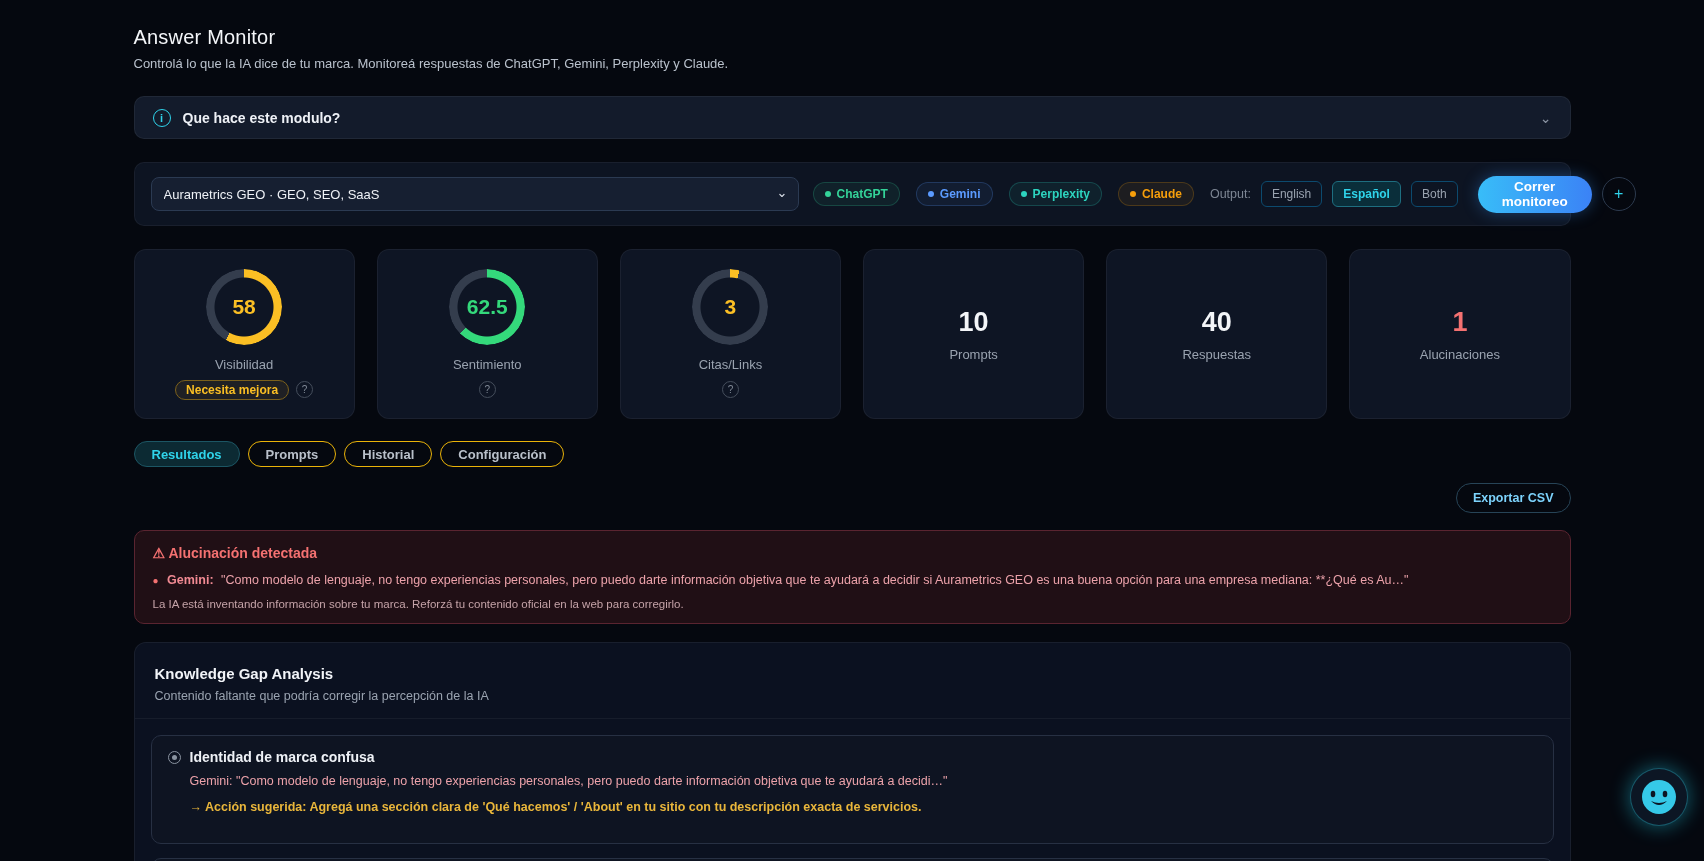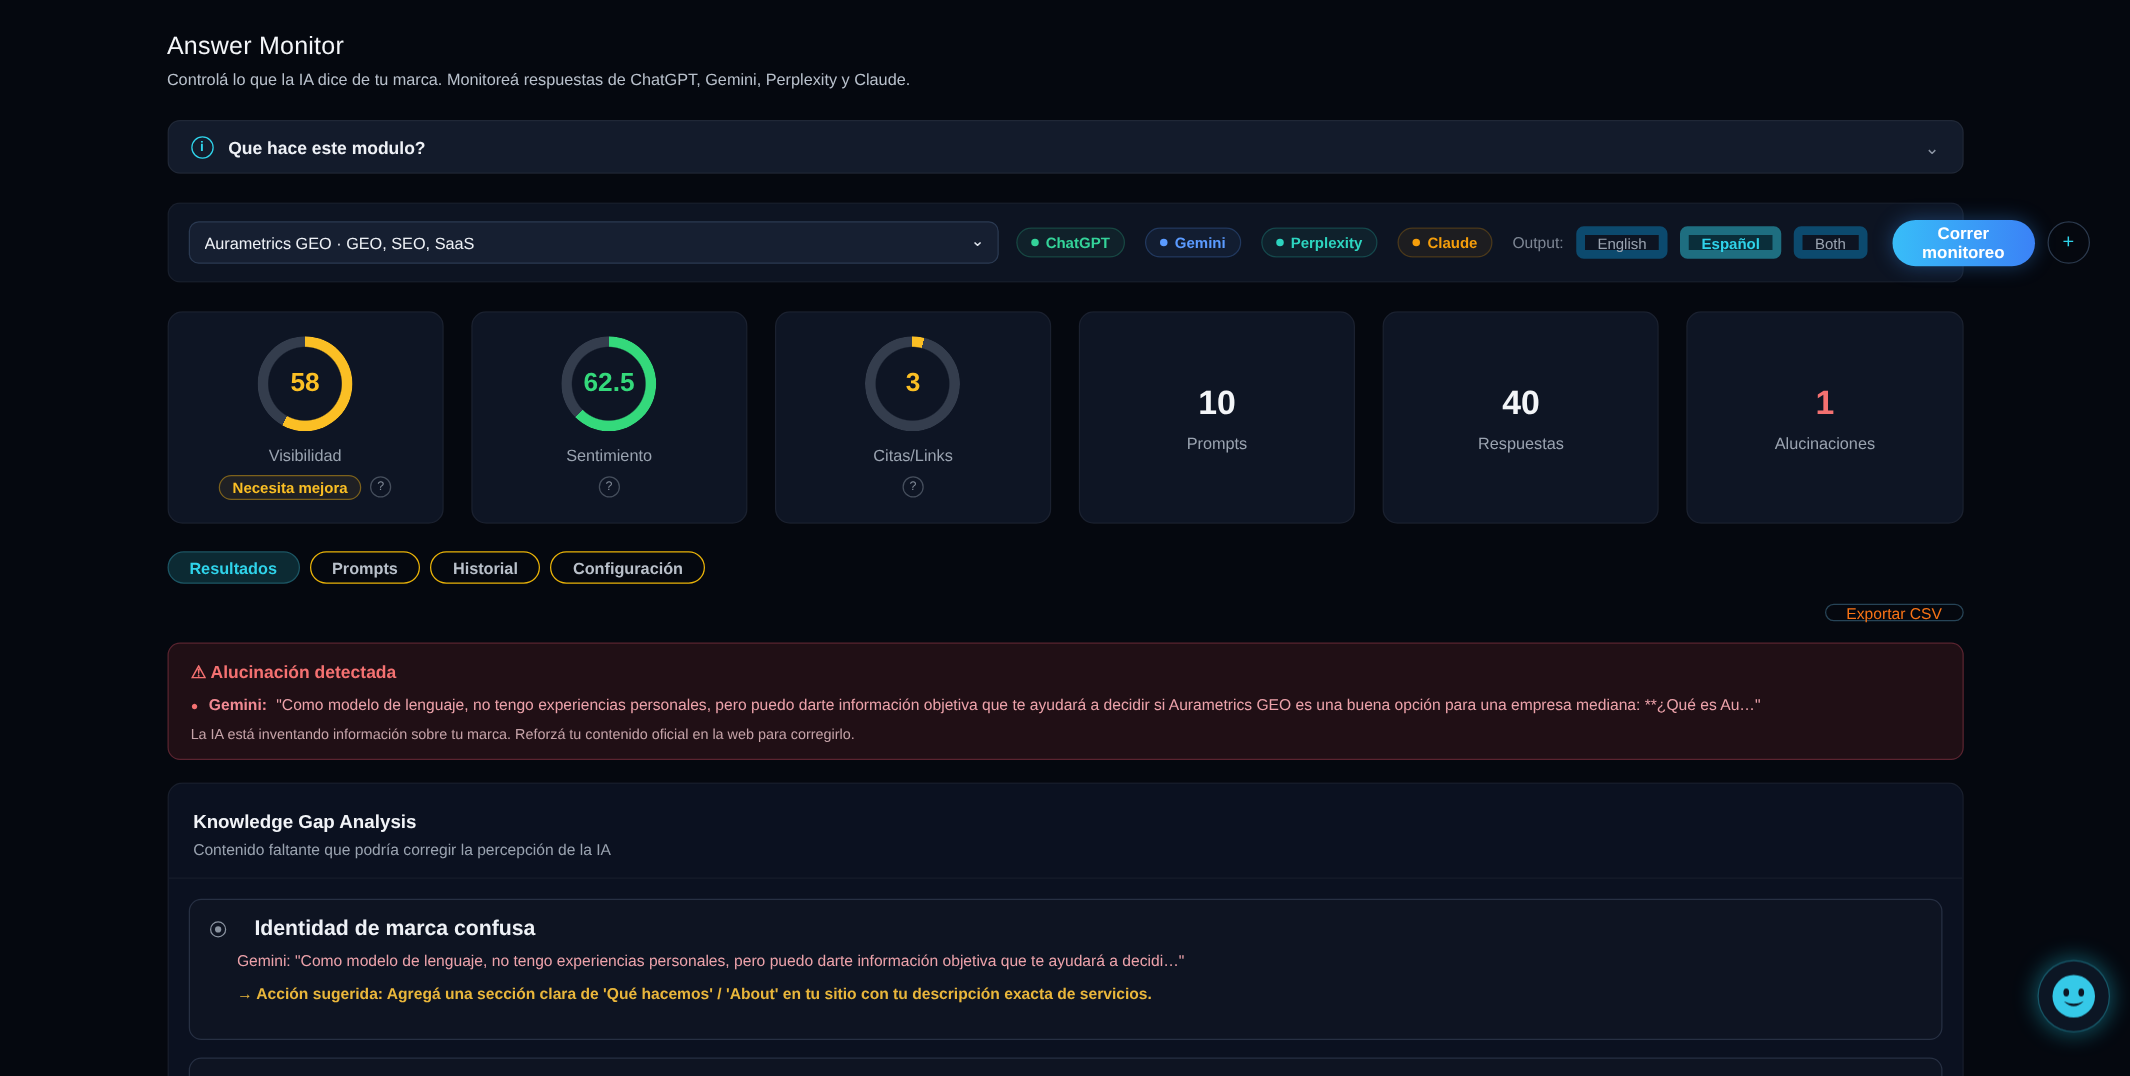--- a/index.html
+++ b/index.html
@@ -46,21 +46,21 @@
     position:absolute; right:11px; top:8px; color:#dfe4ec; font-size:13px; pointer-events:none;
   }
   .model-badges { display:flex; gap:16px; margin-left:4px; }
   .mbadge {
     display:flex; align-items:center; gap:6px; height:24px; padding:0 11px;
     border-radius:12px; font-size:12px; font-weight:bold; border:1px solid;
   }
   .mbadge .dot { width:6px; height:6px; border-radius:50%; }
   .out-label { color:#7d8694; font-size:12.5px; margin-left:6px; }
   .out-btn {
-    height:26px; padding:0 10px; background:transparent; border:7px solid #0c4a6e;
+    height:26px; padding:0 10px; background:transparent; border:1px solid #0c4a6e;
     border-radius:6px; color:#9aa3b0; font-size:12px; cursor:pointer;
     font-family:"Liberation Sans", sans-serif;
   }
   .out-btn.active { background:#0a2e3a; border-color:#1e6e80; color:#2fd3ea; font-weight:bold; }
   .run-btn {
     margin-left:10px; height:37px; padding:0 24px; border:none; border-radius:19px;
     background:linear-gradient(90deg,#38bdf8,#3b82f6); color:#fff; font-size:13.5px;
     font-weight:bold; cursor:pointer; box-shadow:0 0 16px rgba(56,150,248,.35);
     font-family:"Liberation Sans", sans-serif;
   }
@@ -107,22 +107,22 @@
   .tab {
     height:26px; padding:0 17px; border-radius:16px; background:transparent;
     border:1px solid #eab308; color:#b9c0ca; font-size:13px; font-weight:bold;
     cursor:pointer; font-family:"Liberation Sans", sans-serif;
   }
   .tab.active { background:#0c2a33; border-color:#1c5664; color:#2fd3ea; }
 
   
   .export-row { margin-top:16px; display:flex; justify-content:flex-end; }
   .export-btn {
-    height:14px; padding:0 16px; background:transparent; border:1px solid #274457;
-    border-radius:15px; color:#f97316; font-size:12.5px; font-weight:normal; cursor:pointer;
+    height:30px; padding:0 16px; background:transparent; border:1px solid #274457;
+    border-radius:15px; color:#7dd3fc; font-size:12.5px; font-weight:bold; cursor:pointer;
     font-family:"Liberation Sans", sans-serif;
   }
 
   
   .alert {
     margin-top:17px; background:#200f15; border:1px solid #5a2430; border-radius:10px;
     padding:14px 18px 13px;
   }
   .alert-title { color:#f47171; font-size:14px; font-weight:bold; }
   .alert-line {
@@ -139,21 +139,21 @@
     border-radius:12px; overflow:hidden;
   }
   .kg-head { padding:22px 20px 15px; border-bottom:1px solid rgba(255,255,255,.05); }
   .kg-title { font-size:15px; font-weight:bold; color:#f2f4f8; }
   .kg-sub { margin-top:7px; font-size:12.5px; color:#9aa3b0; }
   .kg-body { padding:16px; display:flex; flex-direction:column; gap:14px; }
   .kg-item {
     background:#0e1422; border:1px solid #273043; border-radius:10px;
     padding:13px 16px;
   }
-  .kg-item-title { display:flex; align-items:center; gap:23px; font-size:17px; font-weight:bold; color:#eef1f6; }
+  .kg-item-title { display:flex; align-items:center; gap:9px; font-size:14px; font-weight:bold; color:#eef1f6; }
   .target-icon {
     width:13px; height:13px; border:1.5px solid #8a93a0; border-radius:50%;
     display:inline-flex; align-items:center; justify-content:center; flex:0 0 auto;
   }
   .target-icon::after { content:""; width:5px; height:5px; border-radius:50%; background:#8a93a0; }
   .kg-quote {
     margin:9px 0 0 22px; font-size:12.5px; color:#eca2aa;
     white-space:nowrap; overflow:hidden; text-overflow:ellipsis;
   }
   .kg-action { margin:12px 0 16px 22px; font-size:12.5px; font-weight:bold; color:#e9b63b; }

